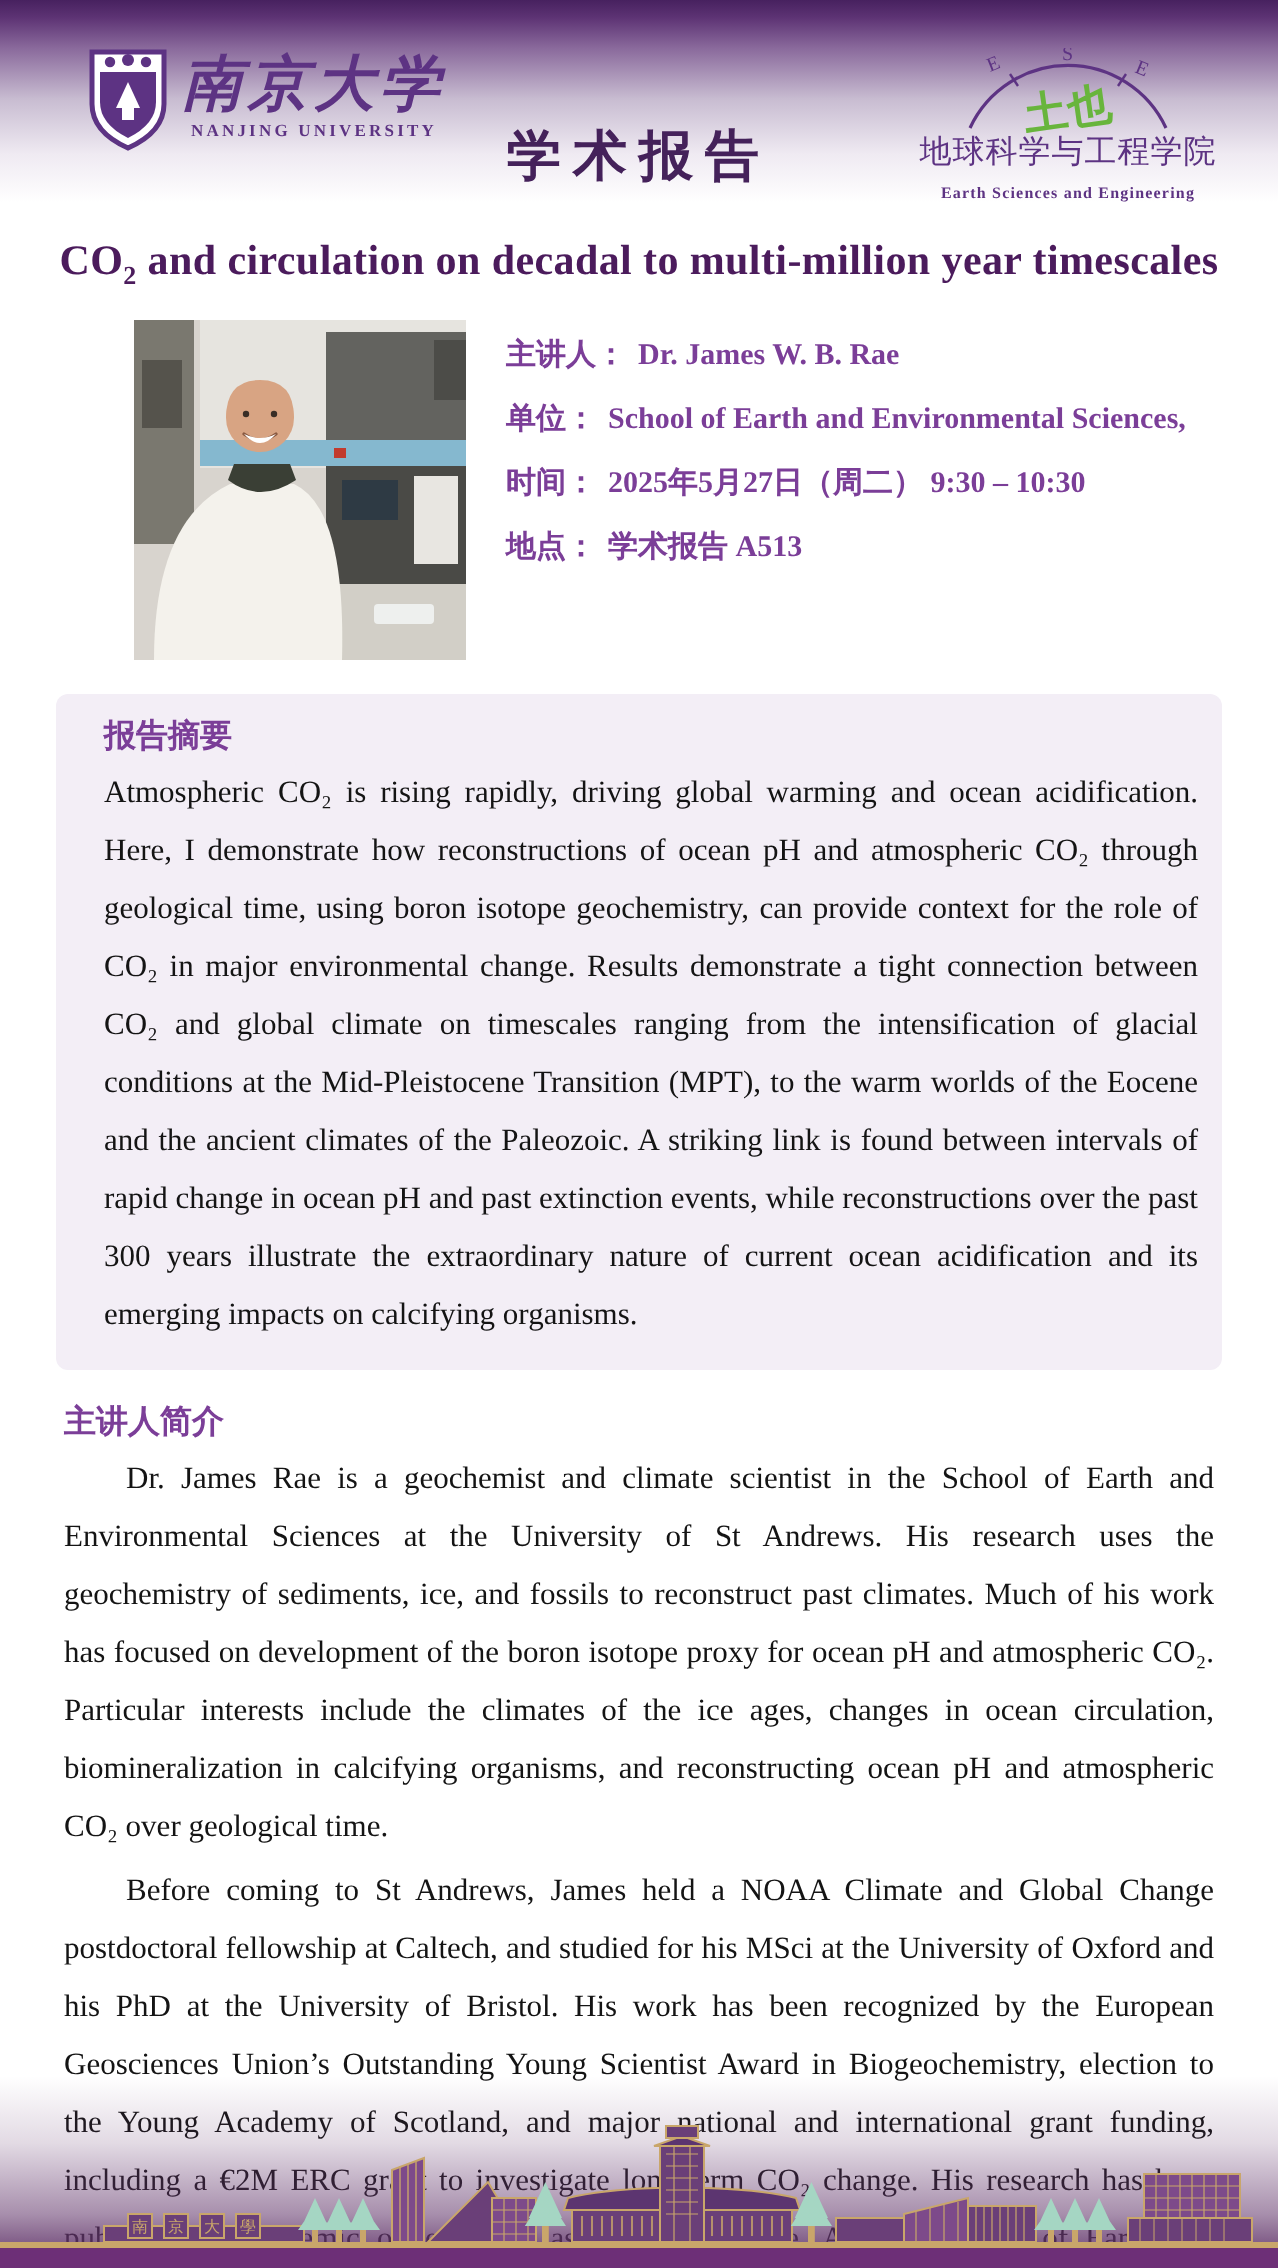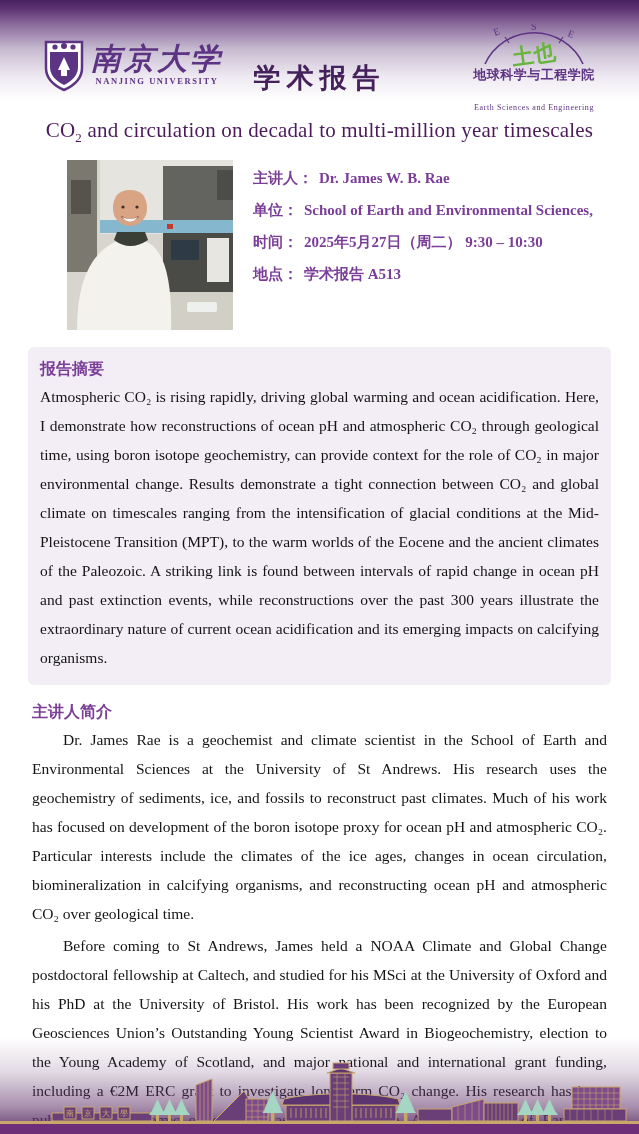--- a/index.html
+++ b/index.html
@@ -7,65 +7,65 @@
   body {
     width:639px; height:1134px; position:relative; overflow:hidden;
     background:#ffffff; font-family:"Liberation Serif", serif; color:#141414;
   }
 
   
   .header {
     position:relative; height:110px;
     background:linear-gradient(to bottom, #47215f 0%, #5d3374 8%, #8a6a9c 22%, #c8bcd1 45%, #efeaf2 70%, #ffffff 92%);
   }
-  .nju-logo { position:absolute; left:44px; top:38px; display:flex; align-items:center; gap:7px; }
+  .nju-logo { position:absolute; left:44px; top:22px; display:flex; align-items:center; gap:7px; }
   .nju-text-col { display:flex; flex-direction:column; align-items:center; }
   .nju-cn {
     font-family:"Liberation Serif", serif; font-weight:bold; font-size:30px;
     color:#5d3383; letter-spacing:3px; line-height:30px; font-style:italic;
   }
   .nju-en {
     font-family:"Liberation Serif", serif; font-weight:bold; font-size:8.5px;
     color:#5d3383; letter-spacing:1.6px; margin-top:2px;
   }
   .header-title {
     position:absolute; left:0; right:0; top:60px; text-align:center;
     font-family:"Liberation Sans", sans-serif; font-weight:bold;
     font-size:27px; color:#44215a; letter-spacing:6px;
   }
   .ese-logo { position:absolute; right:22px; top:24px; width:166px; display:flex; flex-direction:column; align-items:center; }
   .ese-cn {
-    font-family:"Liberation Sans", sans-serif; font-weight:bold; font-size:13px;
+    font-family:"Liberation Sans", sans-serif; font-weight:normal; font-size:16px;
     color:#5d3383; letter-spacing:0.5px; margin-top:-4px;
   }
   .ese-en {
-    font-family:"Liberation Serif", serif; font-weight:normal; font-size:8px;
-    color:#5d3383; letter-spacing:0.6px; margin-top:19px;
+    font-family:"Liberation Serif", serif; font-weight:bold; font-size:8px;
+    color:#5d3383; letter-spacing:0.6px; margin-top:5px;
   }
 
   
   .talk-title {
     margin-top:8px; text-align:center;
-    font-family:"Liberation Serif", serif; font-weight:normal;
+    font-family:"Liberation Serif", serif; font-weight:bold;
     font-size:21px; color:#4b1b5c; letter-spacing:0.2px;
   }
   .talk-title sub { font-size:13px; }
 
   
   .info-row { display:flex; margin:14px 30px 0 47px;padding-left:20px; }
   .photo-wrap { width:166px; height:170px; flex:none; }
   .info-col { margin-left:20px; padding-top:2px; }
   .info-line { line-height:31px; font-size:15px; font-weight:bold; color:#7b3e98; white-space:nowrap; }
   .info-label { font-family:"Liberation Sans", sans-serif; margin-right:6px; }
   .info-value { font-family:"Liberation Serif", serif; }
 
   
   .abstract-box {
     margin:17px 28px 0 28px; background:#f3eef6; border-radius:6px;
-    padding:9px 12px 13px 12px;
+    padding:9px 12px 13px 24px;
   }
   .section-heading {
     font-family:"Liberation Sans", sans-serif; font-weight:bold;
     font-size:16px; color:#7b3e98; line-height:26px;
   }
   .body-text {
     font-family:"Liberation Serif", serif; font-size:15.5px; line-height:29px;
     text-align:justify; color:#141414;
   }
 

